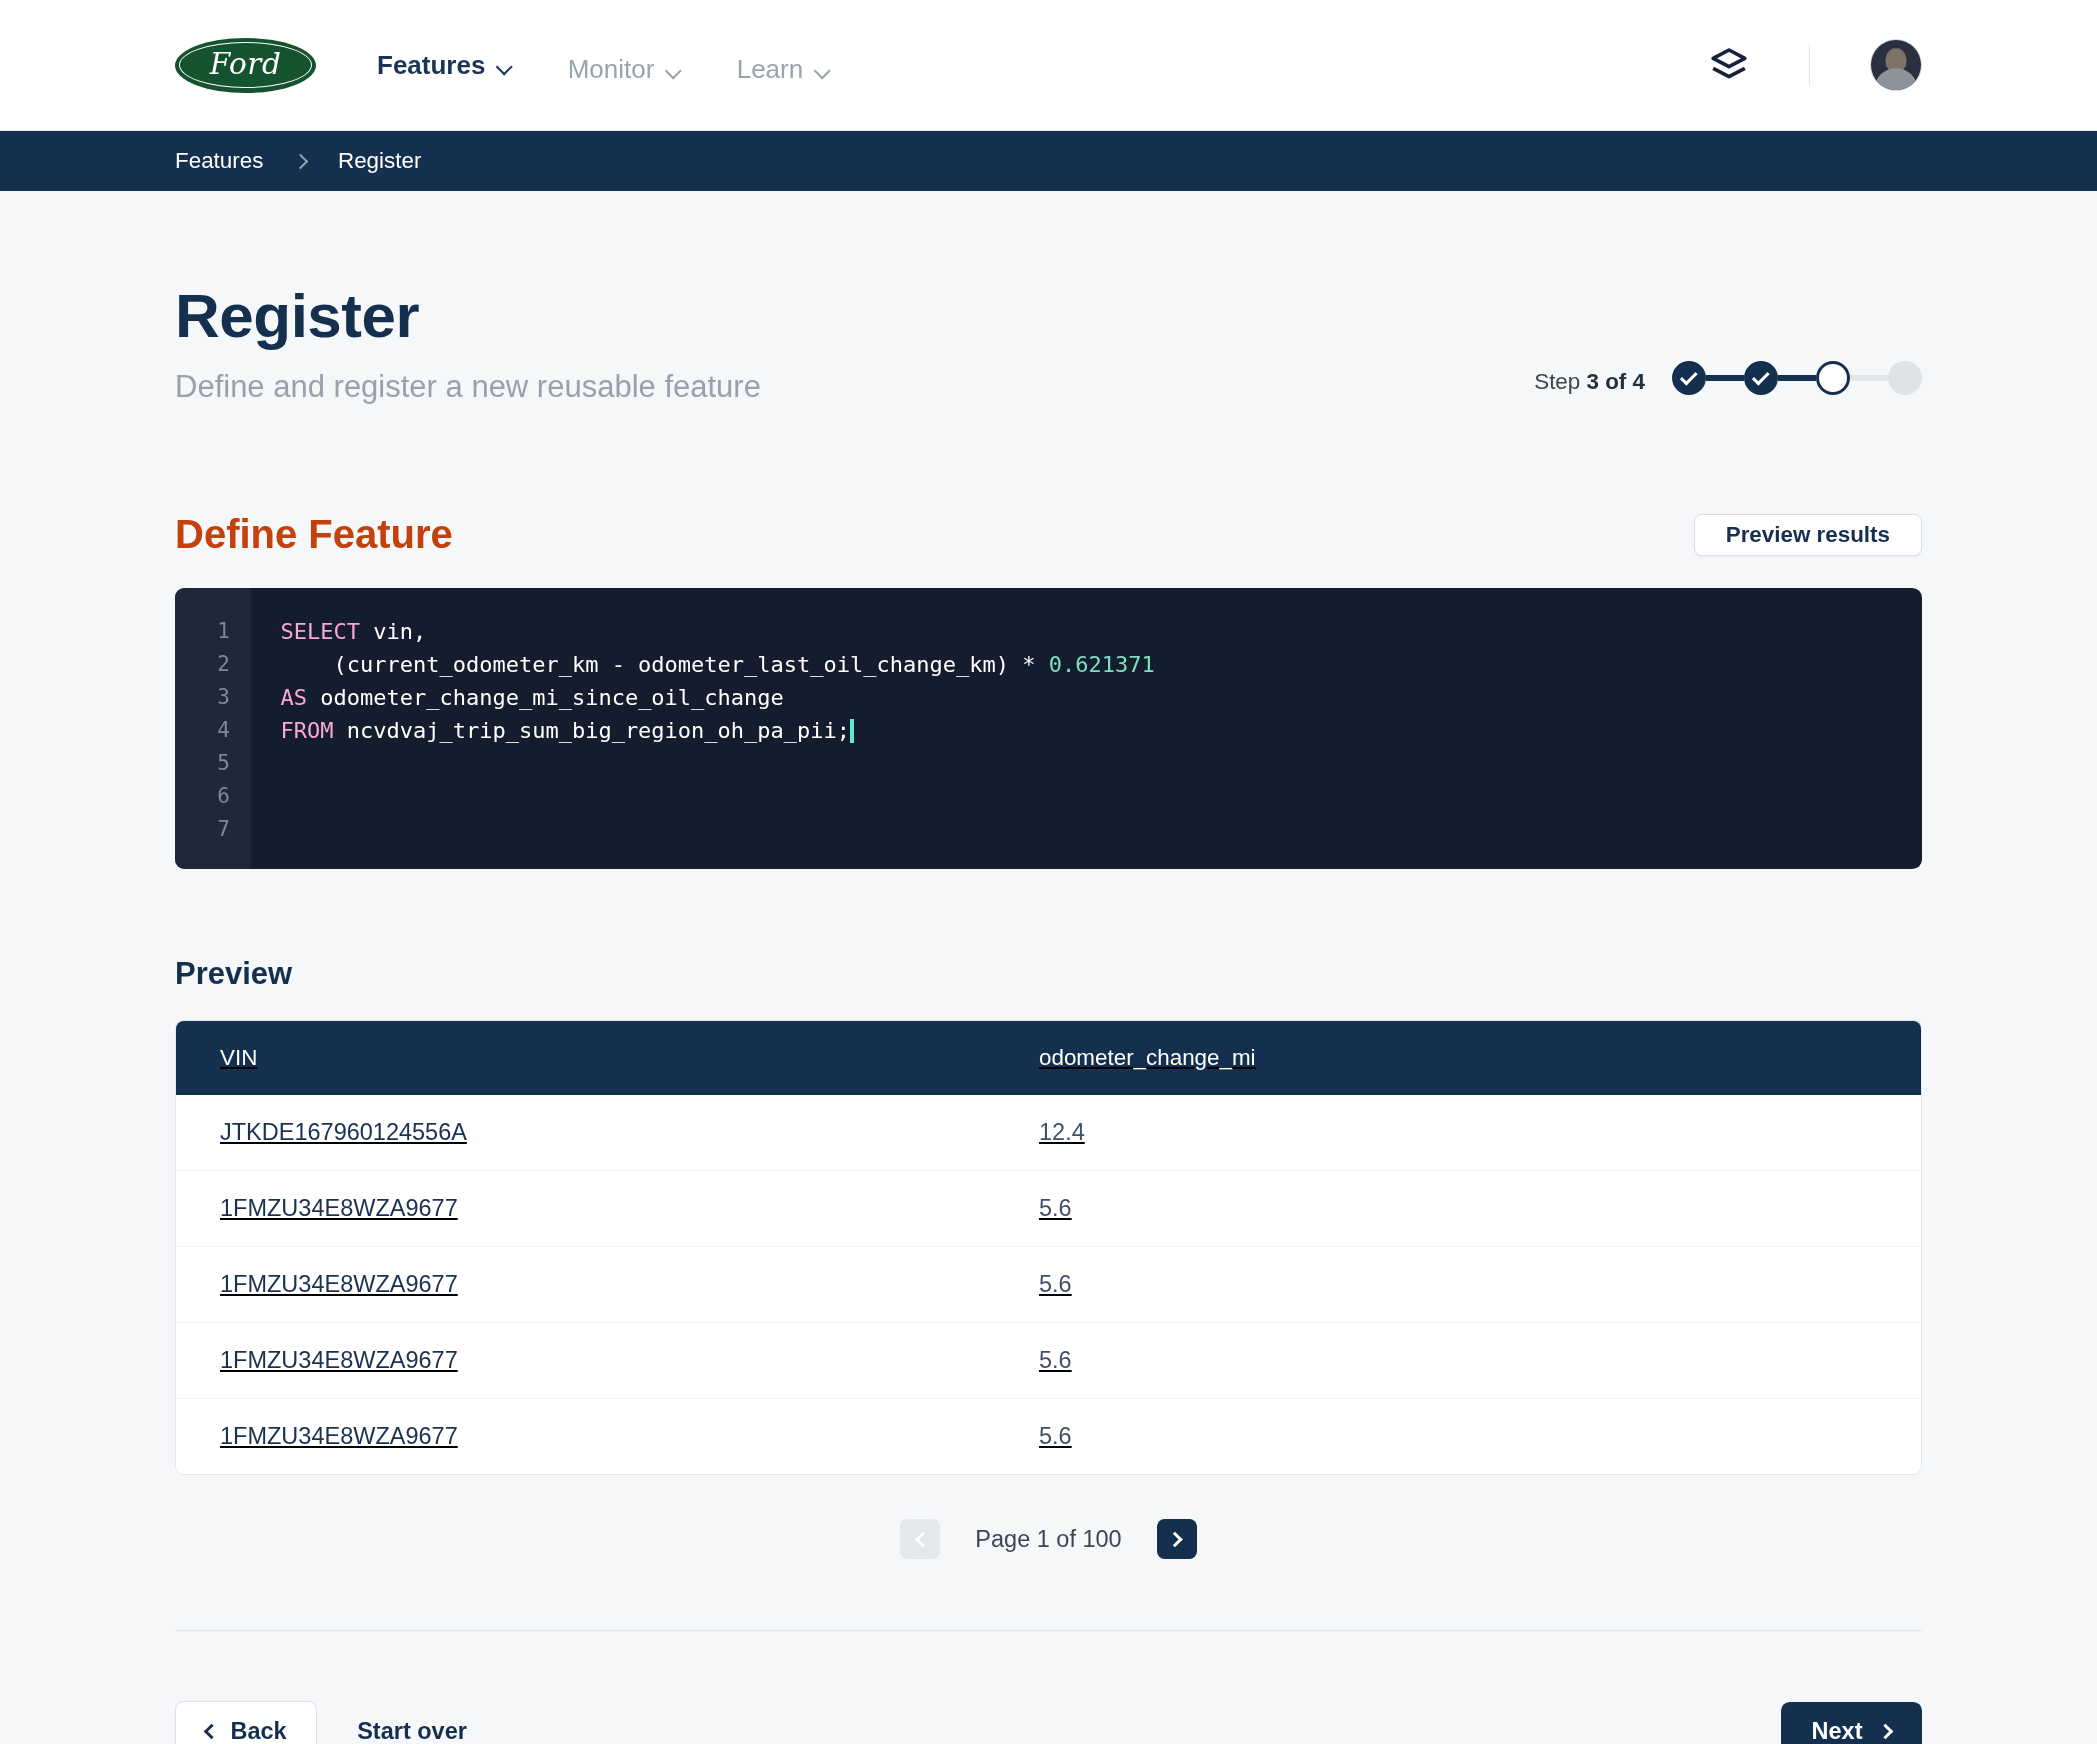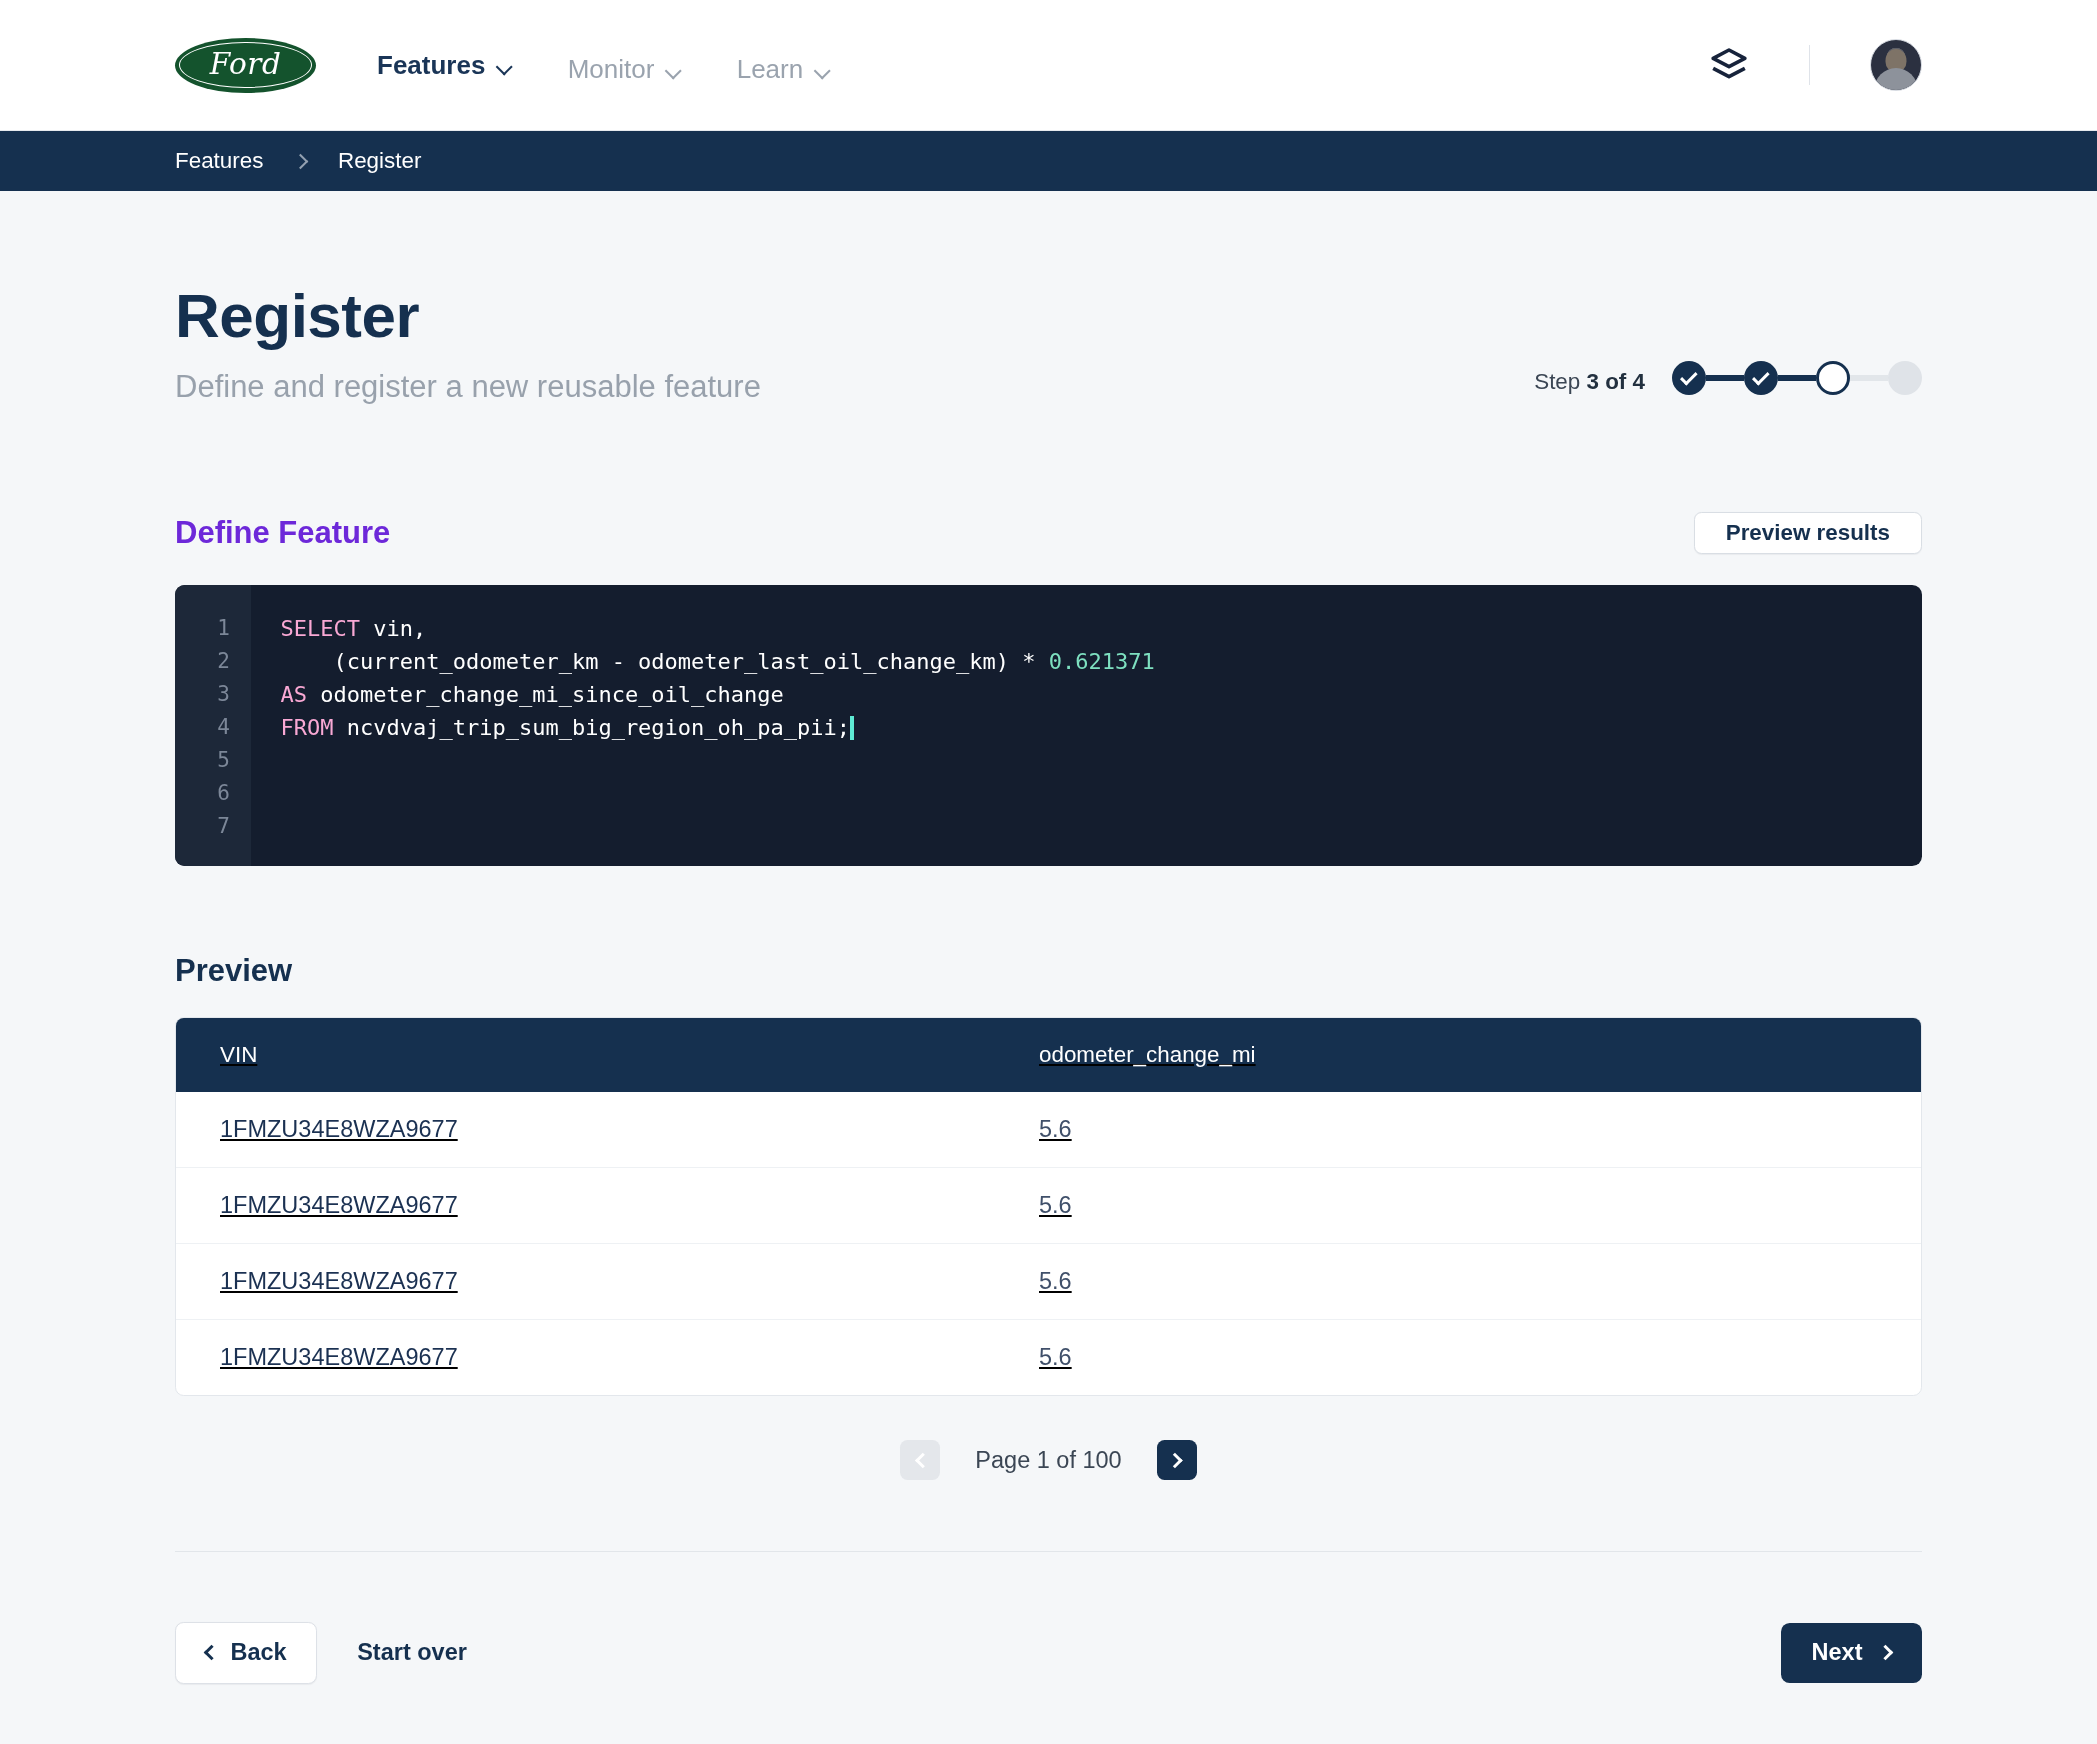--- a/index.html
+++ b/index.html
@@ -133,21 +133,21 @@
   .dot.current { background: #ffffff; border: 3.8px solid #15304f; }
   .dot.pending { background: #dfe3e8; }
   .bar { width: 38px; height: 5.5px; background: #15304f; }
   .bar.pending { background: #e2e6ea; }
 
   
   .section-head {
     display: flex; align-items: center;
     margin-top: 107px;
   }
-  h2.section-title { font-size: 31px; color: #6d28d9; font-weight: 700; }
+  h2.section-title { font-size: 40px; color: #c2410c; font-weight: 700; }
   .btn-outline {
     margin-left: auto;
     background: #ffffff;
     border: 0.5px solid #d9dee4;
     border-radius: 7.6px;
     padding: 7px 31px;
     font-size: 22.4px; color: #15304f; font-weight: 700;
     cursor: pointer;
     box-shadow: 0 0.5px 1.1px rgba(16,24,40,.05);
   }
@@ -365,20 +365,24 @@
   <div class="table-card">
     <table>
       <thead>
         <tr>
           <th class="col1">VIN</th>
           <th class="col2">odometer_change_mi</th>
         </tr>
       </thead>
       <tbody id="table-body">
           <tr>
+            <td class="col1">JTKDE167960124556A</td>
+            <td class="col2">12.4</td>
+          </tr>
+          <tr>
             <td class="col1">1FMZU34E8WZA9677</td>
             <td class="col2">5.6</td>
           </tr>
           <tr>
             <td class="col1">1FMZU34E8WZA9677</td>
             <td class="col2">5.6</td>
           </tr>
           <tr>
             <td class="col1">1FMZU34E8WZA9677</td>
             <td class="col2">5.6</td>

